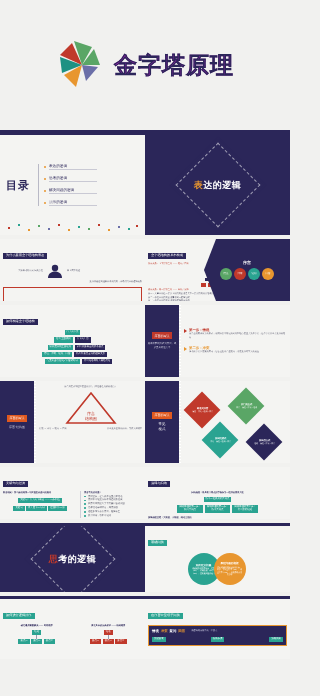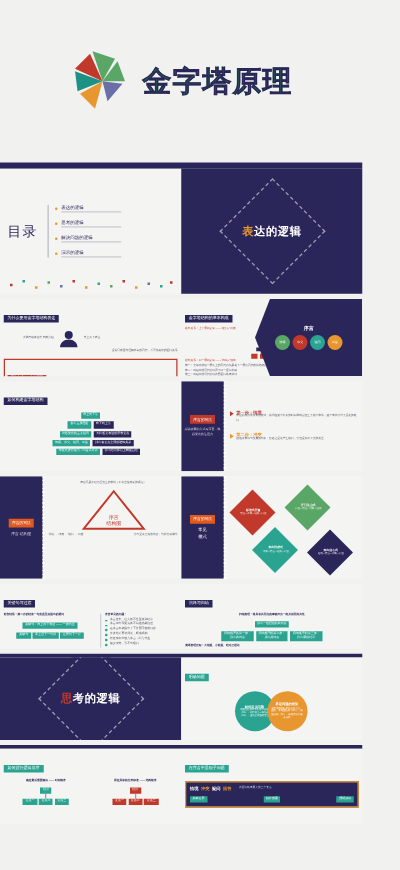--- a/index.html
+++ b/index.html
@@ -13,21 +13,21 @@
   .page { width:290px; height:696px; position:relative; background:#f1f1ef; }
 
   
   .cover {
     height:130px; background:#f1f1ef;
     display:flex; align-items:center; justify-content:center; gap:6px;
   }
   .logo-mark { position:relative; width:52px; height:52px; }
   .logo-mark svg { display:block; }
   .logo-text {
-    font-size:23px; font-weight:bold; color:#15803d;
+    font-size:23px; font-weight:bold; color:#a21caf;
     letter-spacing:1px; line-height:1;
     -webkit-text-stroke:0.4px #2b2659;
   }
   .row { display:flex; width:290px; }
   .slide { background:#f4f4f2; position:relative; overflow:hidden; }
   .s-half { width:145px; }
 
   .navy { background:#2b2659; }
   .band { height:5px; background:#2b2659; width:100%; }
 
@@ -37,21 +37,21 @@
     font-size:3.2px; padding:1.5px 3px; line-height:1;
   }
   .chip-teal { background:#2aa391; }
   .chip-red { background:#c0392b; }
   .tiny2 { font-size:2.2px; line-height:1.6; color:#55556a; }
   .ttl { font-size:3.4px; font-weight:bold; color:#2b2659; }
 
   
   .toc { display:flex; align-items:center; height:100%; padding:0 6px; }
   .toc-title {
-    font-size:11px; font-weight:normal; color:#2b2659;
+    font-size:11px; font-weight:bold; color:#2b2659;
     letter-spacing:1px; margin-right:8px;
   }
   .toc-rule { width:1px; background:#b9b9c6; height:42px; margin-right:5px; }
   .toc-list { display:flex; flex-direction:column; gap:5.5px; }
   .toc-item { display:flex; align-items:center; gap:3px; }
   .toc-dot { width:2px; height:2px; background:#e8962f; border-radius:50%; }
   .toc-label {
     font-size:3.6px; color:#2b2659; padding-bottom:1.5px;
     border-bottom:0.5px solid #c9c9d4; width:48px;
   }

